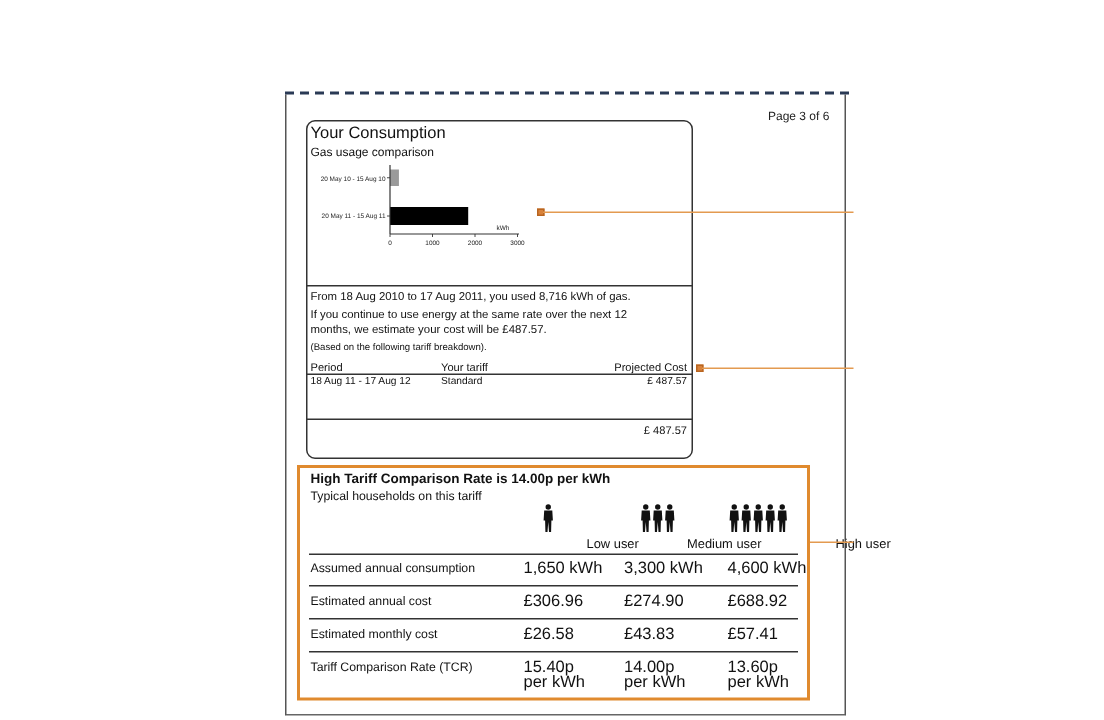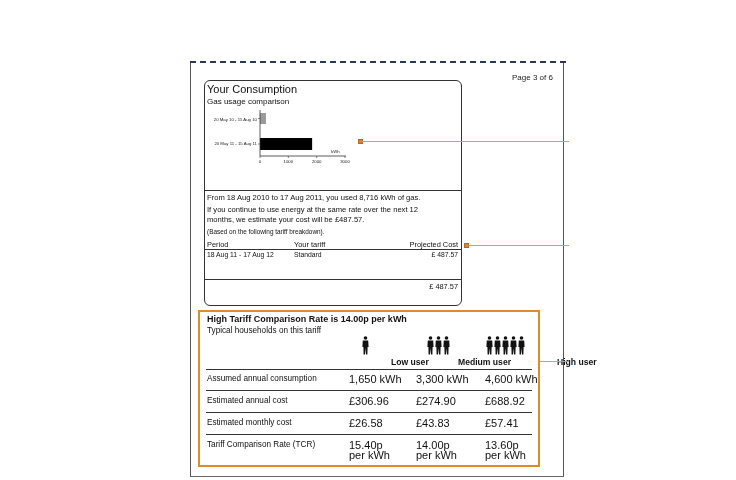--- a/index.html
+++ b/index.html
@@ -33,21 +33,21 @@
 
   .tbl { position: absolute; font-size: 7.4px; }
   .right { text-align: right; }
 
   .tcr-box {
     position: absolute; left: 198px; top: 310px; width: 342px; height: 157px;
     border: 2px solid #e08a2e;
   }
   .tcr-title { position: absolute; left: 207px; top: 314px; font-size: 9px; font-weight: bold; }
   .tcr-sub { position: absolute; left: 207px; top: 326px; font-size: 8.2px; }
-  .colhead { position: absolute; top: 357px; font-size: 8.6px; font-weight: bold; padding-left: 43px; }
+  .colhead { position: absolute; top: 357px; font-size: 8.6px; font-weight: normal; padding-left: 43px; }
   .icons { position: absolute; top: 336px; height: 20px; display: flex; gap: 1px; }
   .row-label { position: absolute; left: 207px; font-size: 8.2px; }
   .cell { position: absolute; font-size: 11px; line-height: 10px; }
 
   .callout { position: absolute; height: 0; border-top: 1px solid #e39a50; }
   .callout-dot { position: absolute; width: 5px; height: 5px; background: #d9823a; border: 1px solid #b86520; }
 </style>
 </head>
 <body>
 

